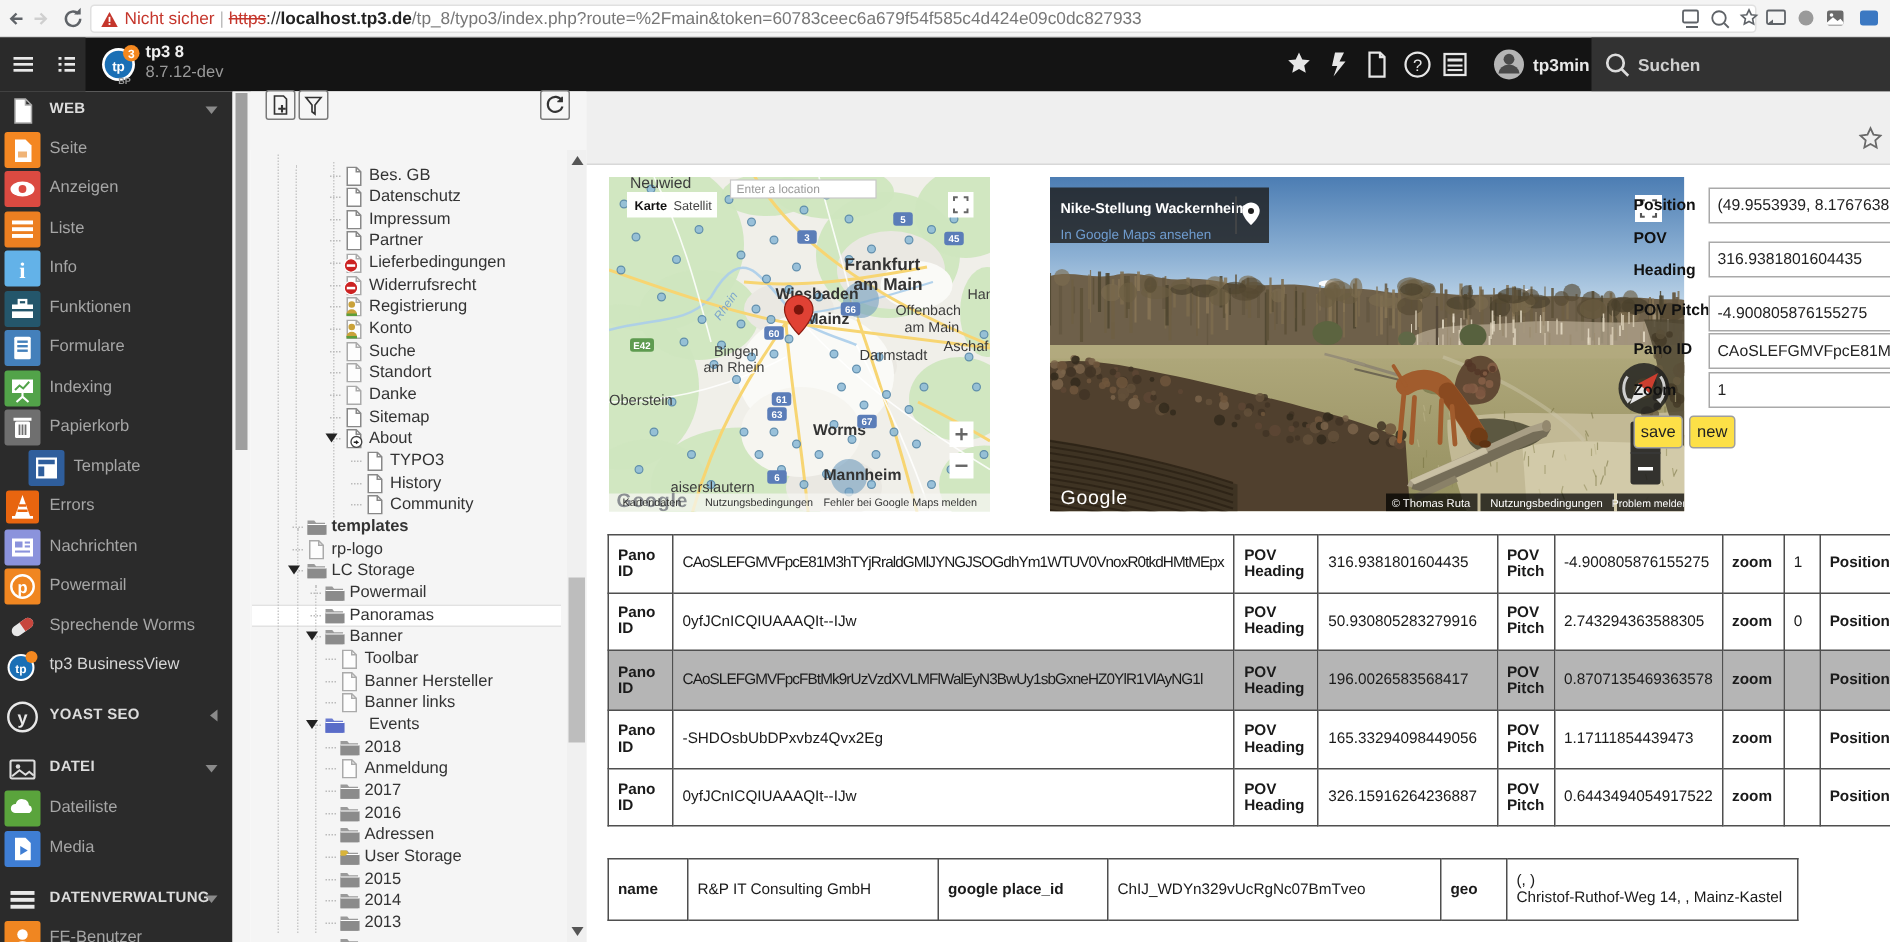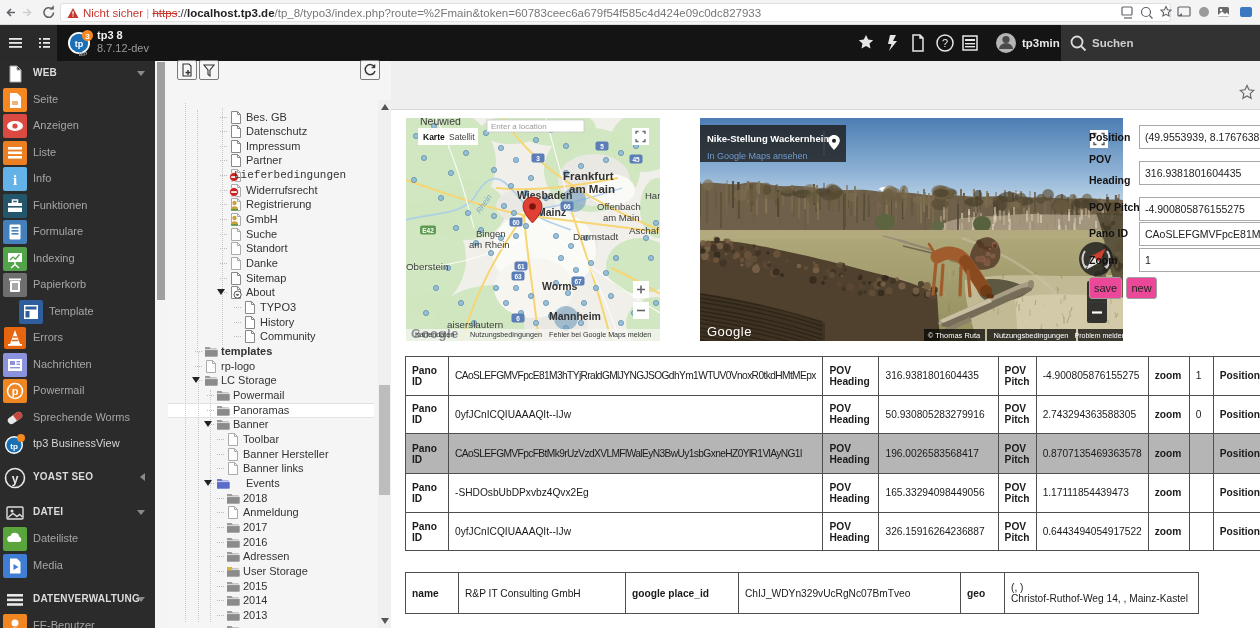--- a/index.html
+++ b/index.html
@@ -30,21 +30,21 @@
 .ti{position:absolute;height:15px;font-size:11px;color:#333;white-space:nowrap;}
 .ti .lbl{position:absolute;top:1px;}
 .tico{position:absolute;top:1px;width:13px;height:12px;}
 .texp{position:absolute;top:4px;width:0;height:0;border-left:4px solid transparent;border-right:4px solid transparent;border-top:6px solid #222;}
 .gline{position:absolute;width:1px;border-left:1px dotted #c9c9c9;}
 
 #dochead{position:absolute;top:61px;left:391px;width:869px;height:49px;background:#efefef;border-bottom:1px solid #d8d8d8;}
 
 .flabel{position:absolute;font-size:10.5px;font-weight:bold;color:#111;}
 .finput{position:absolute;left:1139px;width:125px;height:24px;border:1px solid #a9a9a9;background:#fff;font-size:10.5px;color:#222;line-height:22px;padding-left:5px;white-space:nowrap;overflow:hidden;}
-.fbtn{position:absolute;height:22px;border:1px solid #9e9e9e;background:#ec4899;border-radius:3px;font-size:11px;color:#222;text-align:center;line-height:21px;}
+.fbtn{position:absolute;height:22px;border:1px solid #9e9e9e;background:#fde047;border-radius:3px;font-size:11px;color:#222;text-align:center;line-height:21px;}
 
 table{border-collapse:collapse;}
 .dtab{position:absolute;left:405px;font-size:10.2px;color:#1a1a1a;table-layout:fixed;}
 .dtab td{border:1.4px solid #4f4f4f;padding:0 4px 0 6px;vertical-align:middle;white-space:nowrap;overflow:hidden;}
 .dtab .b{font-weight:bold;}
 .hl td{background:#b5b5b5;}
 .long{letter-spacing:-0.6px;}
 </style></head>
 <body>
 <div id="page">
@@ -433,21 +433,21 @@
 <div class="ti" style="top:168px;left:0;">
         <span style="position:absolute;top:7px;left:220px;width:7px;border-top:1px dotted #bbb;"></span>
         <span class="tico" style="left:229px;">
           <svg width="14" height="13" viewBox="0 0 14 13" style="position:absolute;top:0;left:0">
             <path d="M2.5,0.5 h6 l3,3 v9 h-9 z" fill="#fdfdfd" stroke="#aaa" stroke-width="1"></path>
             <path d="M8.5,0.5 v3 h3" fill="none" stroke="#aaa" stroke-width="1"></path>
             <circle cx="5" cy="8" r="4.5" fill="#cc2222" stroke="#fff" stroke-width="0.8"></circle>
             <rect x="2.2" y="7.2" width="5.6" height="1.7" fill="#fff"></rect>
           </svg>
         </span>
-        <span class="lbl" style="left:234px;font-family:Liberation Mono, monospace;">Lieferbedingungen</span>
+        <span class="lbl" style="left:246px;">Lieferbedingungen</span>
       </div>
 <div class="ti" style="top:183px;left:0;">
         <span style="position:absolute;top:7px;left:220px;width:7px;border-top:1px dotted #bbb;"></span>
         <span class="tico" style="left:229px;">
           <svg width="14" height="13" viewBox="0 0 14 13" style="position:absolute;top:0;left:0">
             <path d="M2.5,0.5 h6 l3,3 v9 h-9 z" fill="#fdfdfd" stroke="#aaa" stroke-width="1"></path>
             <path d="M8.5,0.5 v3 h3" fill="none" stroke="#aaa" stroke-width="1"></path>
             <circle cx="5" cy="8" r="4.5" fill="#cc2222" stroke="#fff" stroke-width="0.8"></circle>
             <rect x="2.2" y="7.2" width="5.6" height="1.7" fill="#fff"></rect>
           </svg>
@@ -471,21 +471,21 @@
         <span style="position:absolute;top:7px;left:220px;width:7px;border-top:1px dotted #bbb;"></span>
         <span class="tico" style="left:229px;">
           <svg width="14" height="13" viewBox="0 0 14 13" style="position:absolute;top:0;left:0">
             <path d="M2.5,0.5 h6 l3,3 v9 h-9 z" fill="#fdfdfd" stroke="#aaa" stroke-width="1"></path>
             <path d="M8.5,0.5 v3 h3" fill="none" stroke="#aaa" stroke-width="1"></path>
             <circle cx="5.5" cy="5" r="2.2" fill="#caa23a"></circle>
             <path d="M2,11.5 a3.5,3.3 0 0 1 7,0 z" fill="#caa23a"></path>
             <path d="M2,11.8 h7" stroke="#5d9e3a" stroke-width="1.6"></path>
           </svg>
         </span>
-        <span class="lbl" style="left:246px;">GmbH</span>
+        <span class="lbl" style="left:246px;">Konto</span>
       </div>
 <div class="ti" style="top:227px;left:0;">
         <span style="position:absolute;top:7px;left:220px;width:7px;border-top:1px dotted #bbb;"></span>
         <span class="tico" style="left:229px;">
           <svg width="14" height="13" viewBox="0 0 14 13" style="position:absolute;top:0;left:0">
             <path d="M2.5,0.5 h6 l3,3 v9 h-9 z" fill="#fdfdfd" stroke="#aaa" stroke-width="1"></path>
             <path d="M8.5,0.5 v3 h3" fill="none" stroke="#aaa" stroke-width="1"></path>
           </svg>
         </span>
         <span class="lbl" style="left:246px;">Suche</span>

